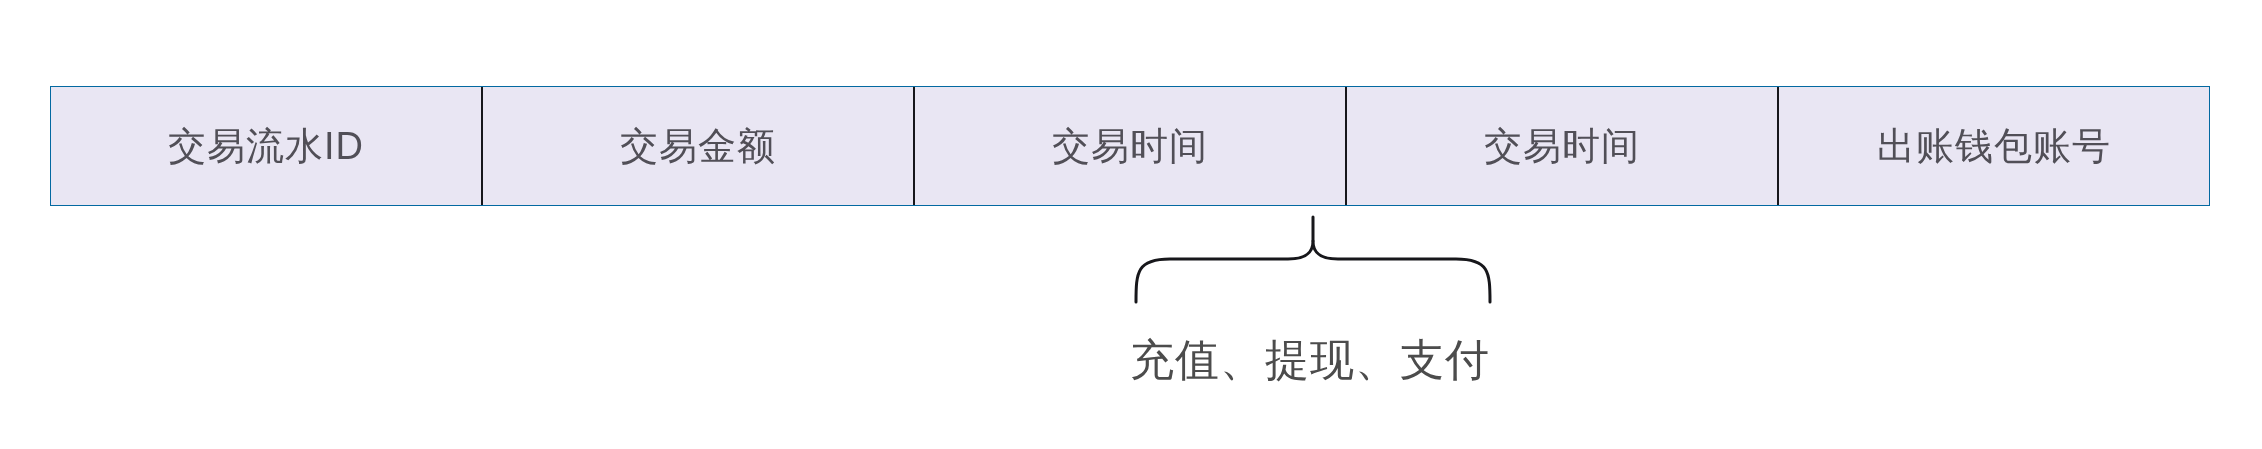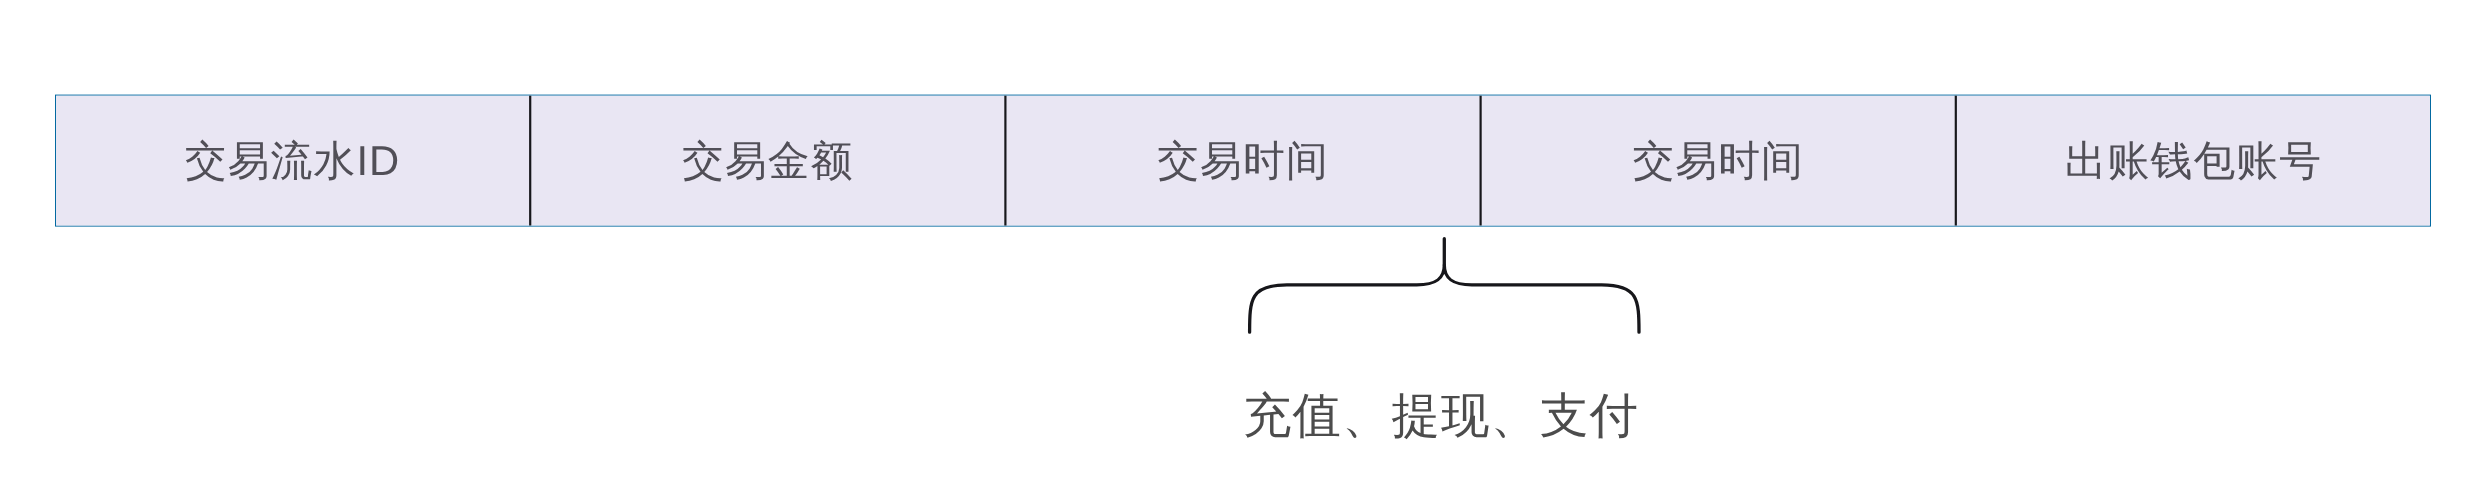--- a/index.html
+++ b/index.html
@@ -46,21 +46,21 @@
   .brace-svg {
     position: absolute;
     left: 1115px;
     top: 206px;
     width: 410px;
     height: 110px;
   }
   .annotation-label {
     position: absolute;
     left: 1310px;
-    top: 349px;
+    top: 331px;
     transform: translateX(-50%);
     font-size: 44px;
     font-weight: 400;
     color: #4c4c4c;
     letter-spacing: 1px;
     white-space: nowrap;
   }
 </style>
 </head>
 <body>

